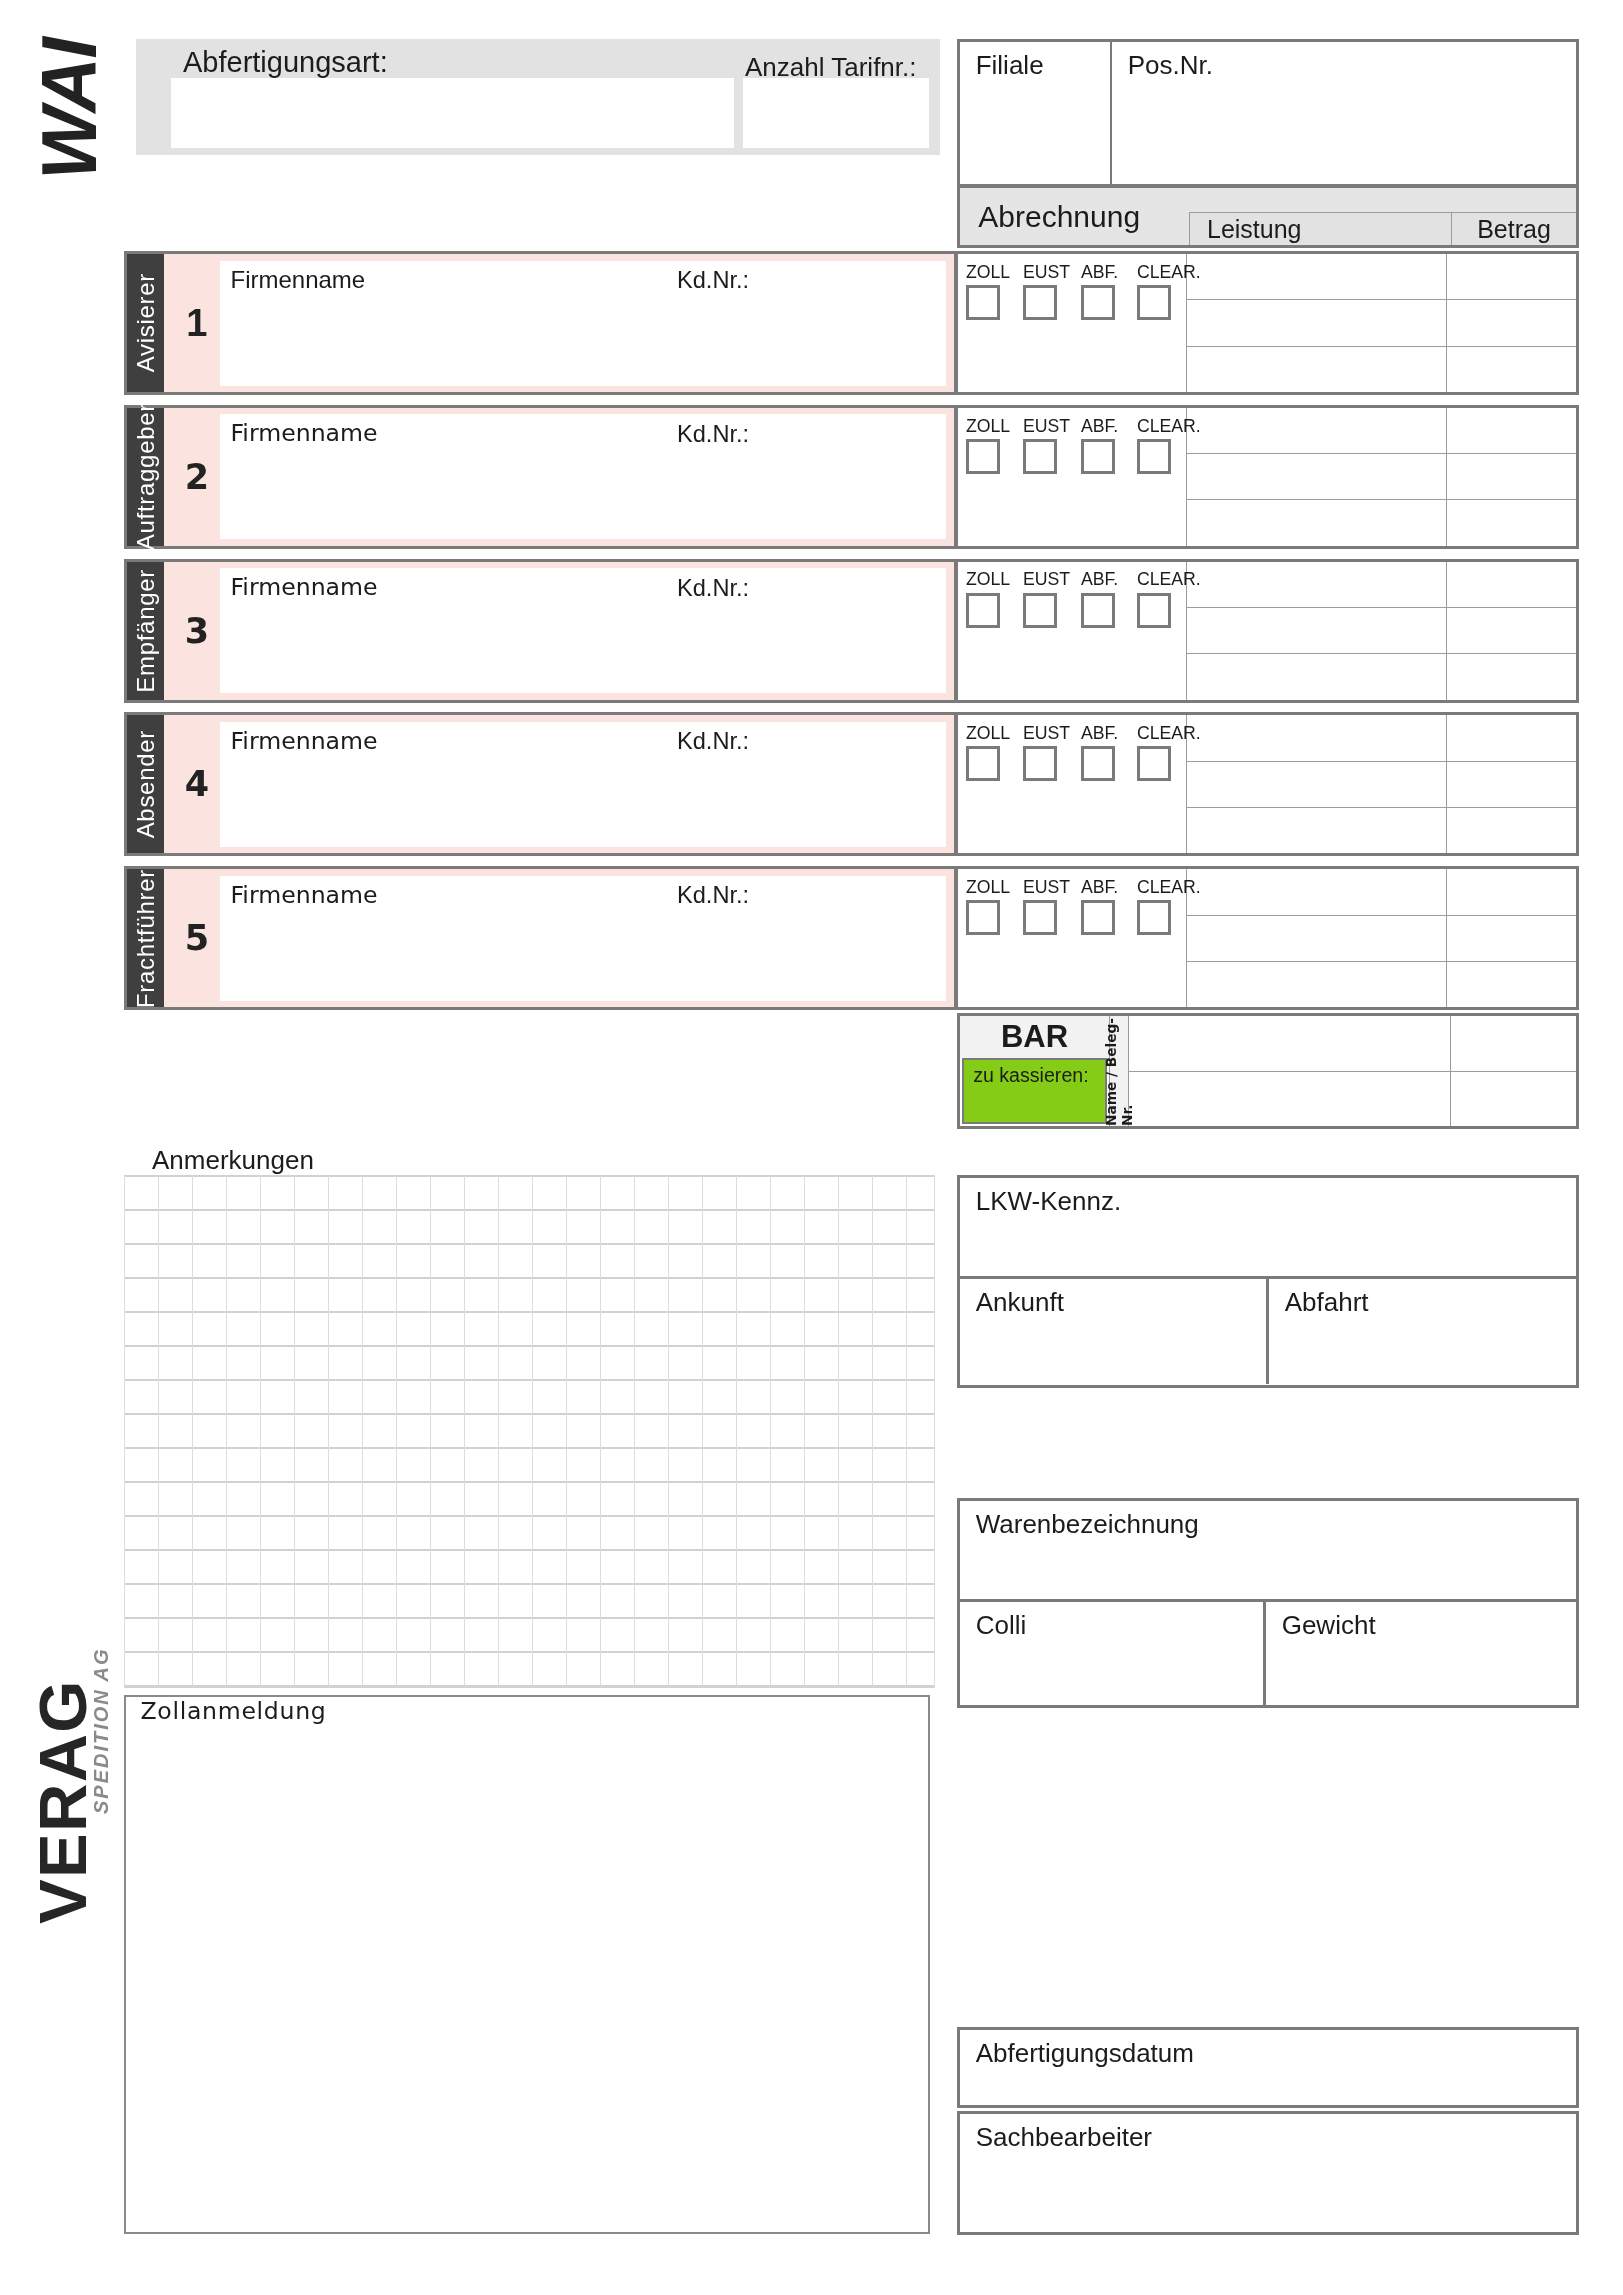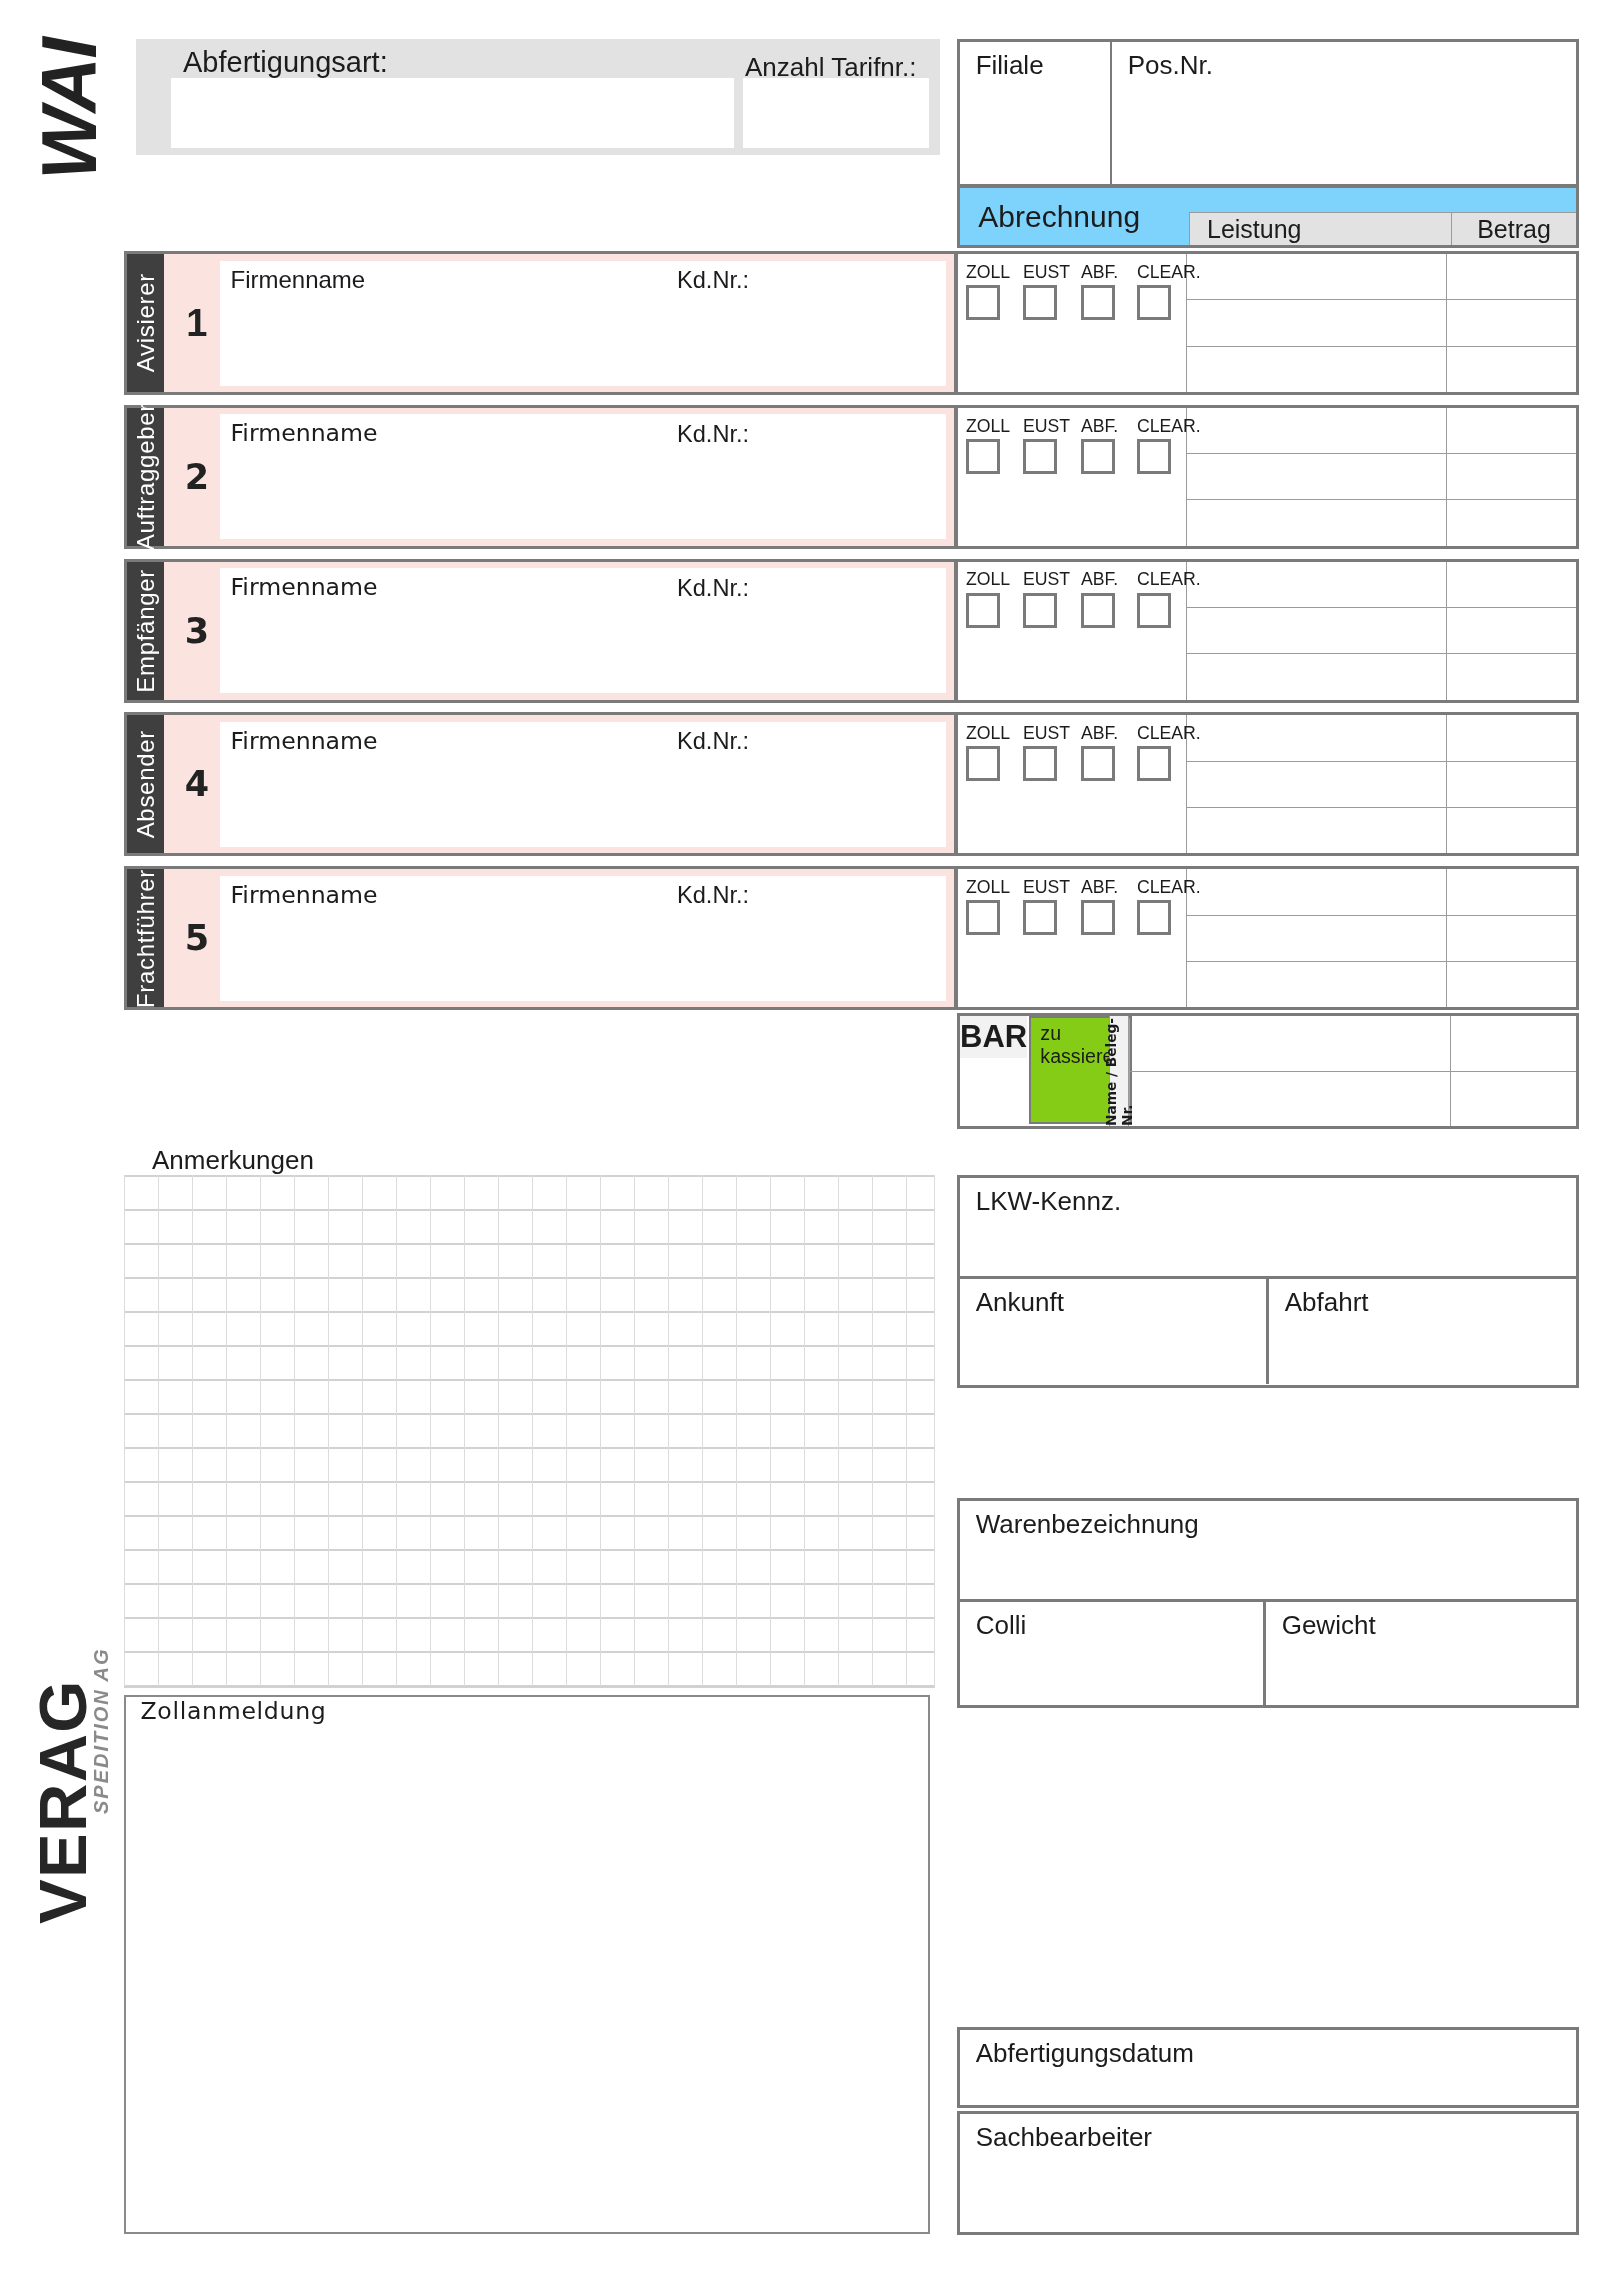--- a/index.html
+++ b/index.html
@@ -43,21 +43,21 @@
 
   .panel { position:absolute; border:3.3px solid #7a7a7a; background:#fff; }
   .panel .cap { font-size:26px; display:block; padding:7.9px 0 0 15.7px; }
 
   
   #filiale-box { left:957px; top:39px; width:622px; height:148px; display:flex; }
   #filiale-cell { width:152px; border-right:2.6px solid #7a7a7a; }
   #posnr-cell { flex:1; }
 
   
-  #abrechnung-header { left:957px; top:185px; width:622px; height:63px; background:#7dd3fc; border:3.3px solid #7a7a7a; }
+  #abrechnung-header { left:957px; top:185px; width:622px; height:63px; background:#e5e5e5; border:3.3px solid #7a7a7a; }
   #abrechnung-title { position:absolute; left:18.3px; top:50%; transform:translateY(-50%); font-size:30px; }
   #abrechnung-subband { position:absolute; left:229px; right:0; bottom:0; height:33px; display:flex; }
   .subcell { background:#e2e2e2; border-top:1.3px solid #9b9b9b; border-left:1.3px solid #9b9b9b; font-size:25px; display:flex; align-items:center; }
   #leistung-head { width:262px; padding-left:17px; }
   #betrag-head { flex:1; justify-content:center; }
 
   
   #party-rows { position:absolute; left:124px; top:251px; width:1455px; display:flex; flex-direction:column; gap:9.8px; }
   .party-row { height:144px; border:3.3px solid #7a7a7a; display:flex; background:#fff; }
   .role-strip { width:37px; background:#3f3f3f; display:flex; align-items:center; justify-content:center; }
@@ -75,21 +75,21 @@
   .cb-box { position:absolute; top:31px; width:34px; height:35px; border:3.3px solid #7a7a7a; background:#fff; }
   .cbx-0 { left:8px; } .cbx-1 { left:65px; } .cbx-2 { left:123px; } .cbx-3 { left:179px; }
   .money-col { display:flex; flex-direction:column; border-left:1.3px solid #9b9b9b; }
   .leistung-col { width:260px; }
   .betrag-col { flex:1; }
   .money-col .cell { flex:1; border-bottom:1.3px solid #9b9b9b; }
   .money-col .cell:last-child { border-bottom:none; }
 
   
   #bar-block { left:957px; top:1013px; width:622px; height:116px; border:3.3px solid #7a7a7a; display:flex; background:#fff; }
-  #bar-left { width:149px; display:flex; flex-direction:row;justify-content:space-between; }
+  #bar-left { width:149px; display:flex; flex-direction:column;justify-content:space-between; }
   #bar-title { height:42px; background:#f2f2f2; display:flex; align-items:center; justify-content:center; font-weight:bold; font-size:31px; }
   #zu-kassieren-box { flex:1; border:2.6px solid #7a7a7a; margin:0 2px 2px 2px; background:#84cc16; font-size:19.6px; padding:3.9px 0 0 9.2px; }
   #nb-strip { width:20px; background:#f2f2f2; border-left:1.3px solid #9b9b9b; border-right:1.3px solid #9b9b9b; display:flex; align-items:center; justify-content:center; }
   #nb-strip span { writing-mode:vertical-rl; transform:rotate(180deg); font-family:"DejaVu Sans",sans-serif; font-weight:bold; font-size:13.7px; }
   #bar-main { width:321px; display:flex; flex-direction:column; }
   #bar-betrag { flex:1; border-left:1.3px solid #9b9b9b; display:flex; flex-direction:column; }
   .bar-cell { flex:1; }
   .bar-cell.first { border-bottom:1.3px solid #9b9b9b; }
 
   

